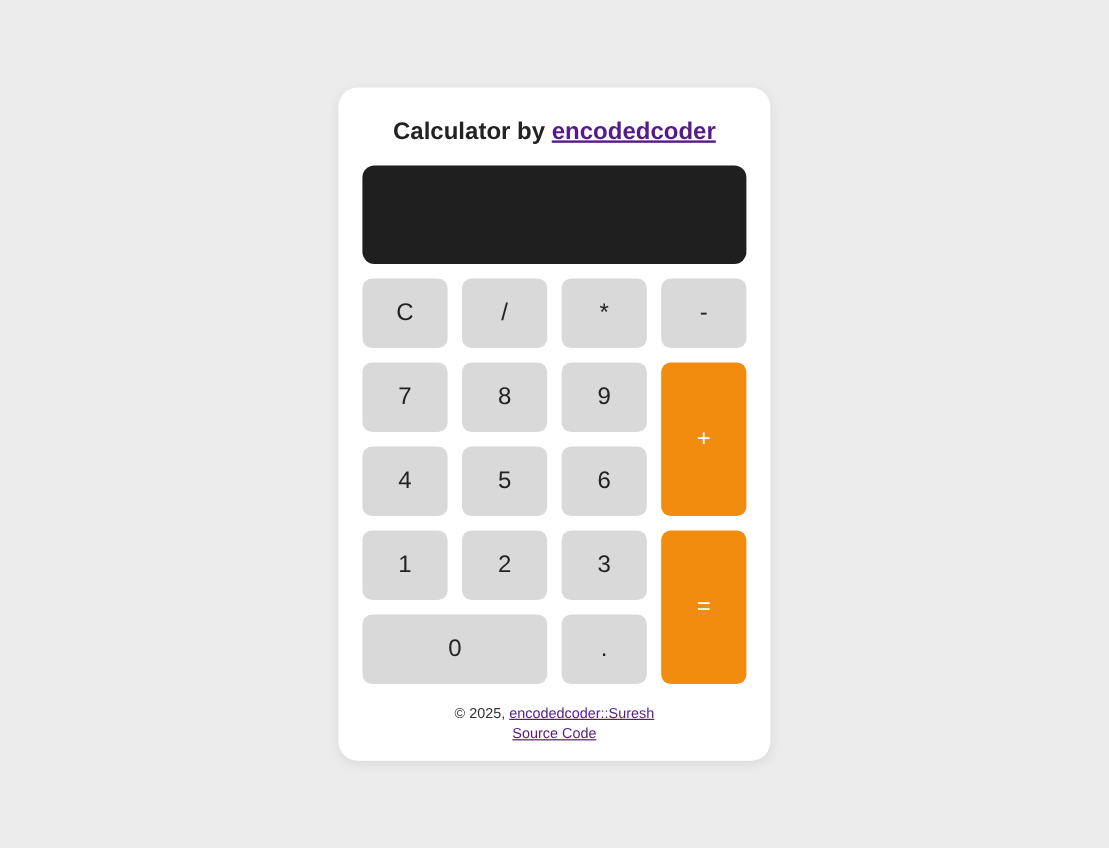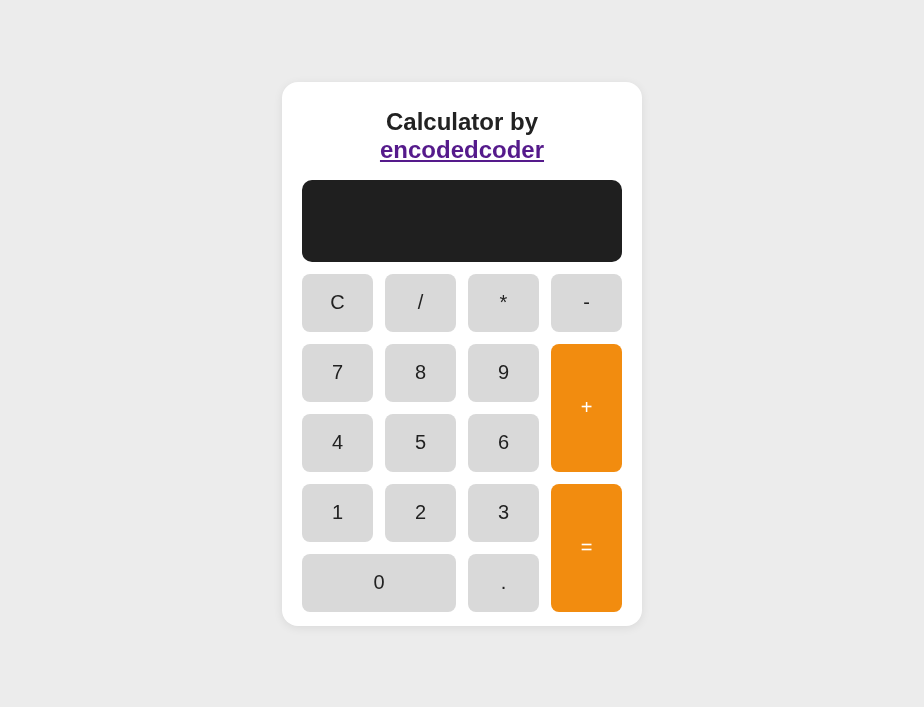--- a/index.html
+++ b/index.html
@@ -21,21 +21,21 @@
       border-radius: 16px;
       box-shadow: 0 2px 10px rgba(0,0,0,0.08);
       width: 360px;
       padding: 20px 20px 14px 20px;
       display: flex;
       flex-direction: column;
       gap: 12px;
     }
     .title {
       text-align: center;
-      font-size: 24px;
+      font-size: 20px;
       font-weight: bold;
       color: #222;
       padding: 6px 0 4px 0;
     }
     .title a {
       color: #551A8B;
       text-decoration: underline;
     }
     .display {
       background: #1f1f1f;
@@ -118,14 +118,18 @@
 
     <button class="btn">1</button>
     <button class="btn">2</button>
     <button class="btn">3</button>
     <button class="btn orange span-2-rows">=</button>
 
     <button class="btn span-2-cols">0</button>
     <button class="btn">.</button>
   </div>
 
+  <div class="footer">
+    <span>© 2025, </span><a href="#">encodedcoder::Suresh</a><br>
+    <a href="#">Source Code</a>
+  </div>
 
 </div>
 
 </body></html>

